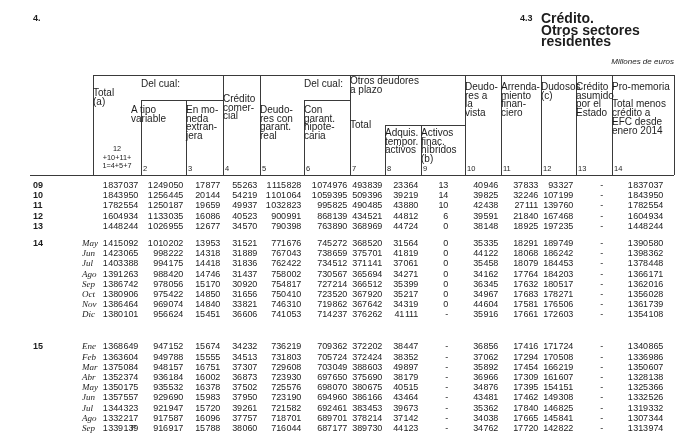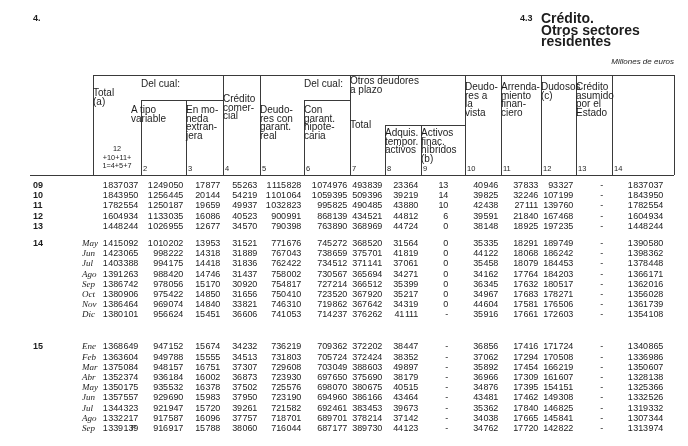--- a/index.html
+++ b/index.html
@@ -111,20 +111,26 @@
     <div class="hcell" style="left:471px;width:40px;top:8px;">Arrenda-
 miento
 finan-
 ciero</div>
     <div class="hcell" style="left:511px;width:35px;top:8px;">Dudosos
 (c)</div>
     <div class="hcell" style="left:546px;width:36px;top:8px;">Crédito
 asumido
 por el
 Estado</div>
+    <div class="hcell" style="left:582px;width:62px;top:8px;">Pro-memoria
+
+Total menos
+crédito a
+EFC desde
+enero 2014</div>
 
     <div>
         <span class="colnum" style="left: 113px;">2</span>
         <span class="colnum" style="left: 158px;">3</span>
         <span class="colnum" style="left: 195px;">4</span>
         <span class="colnum" style="left: 232px;">5</span>
         <span class="colnum" style="left: 276px;">6</span>
         <span class="colnum" style="left: 322px;">7</span>
         <span class="colnum" style="left: 357px;">8</span>
         <span class="colnum" style="left: 393px;">9</span>

